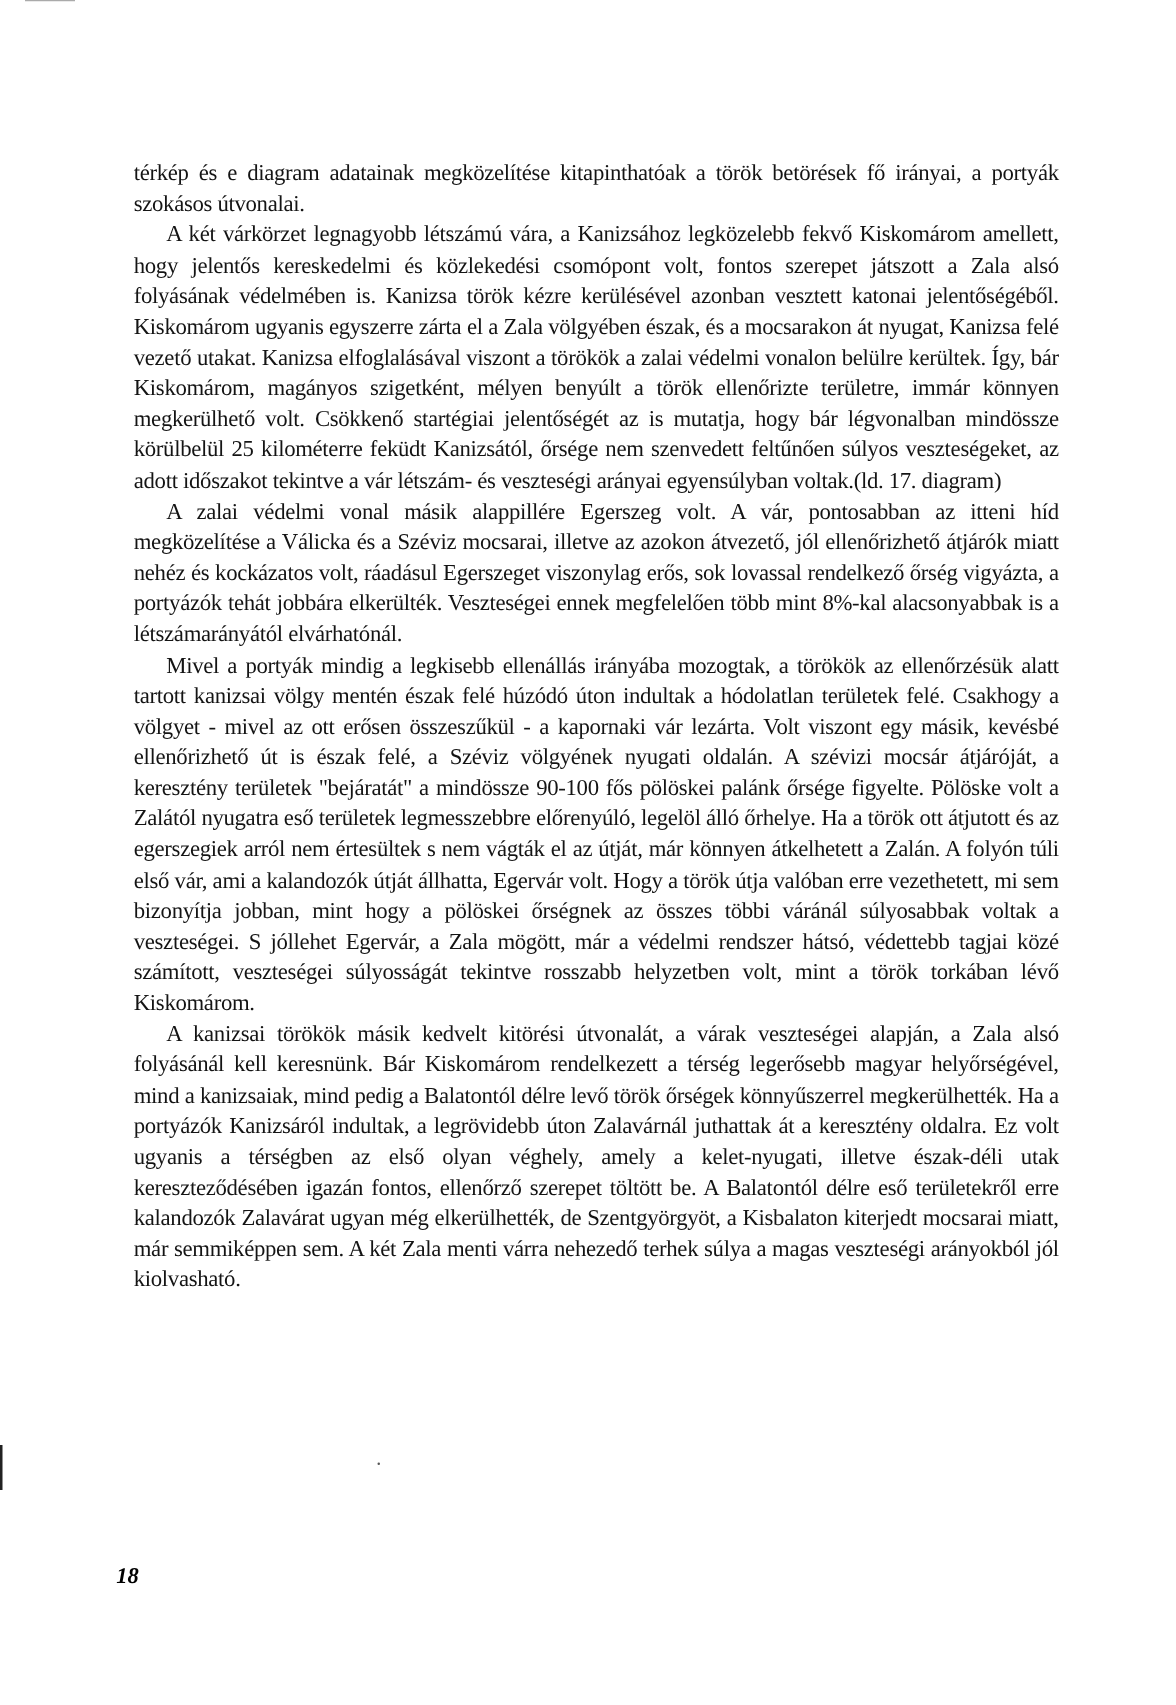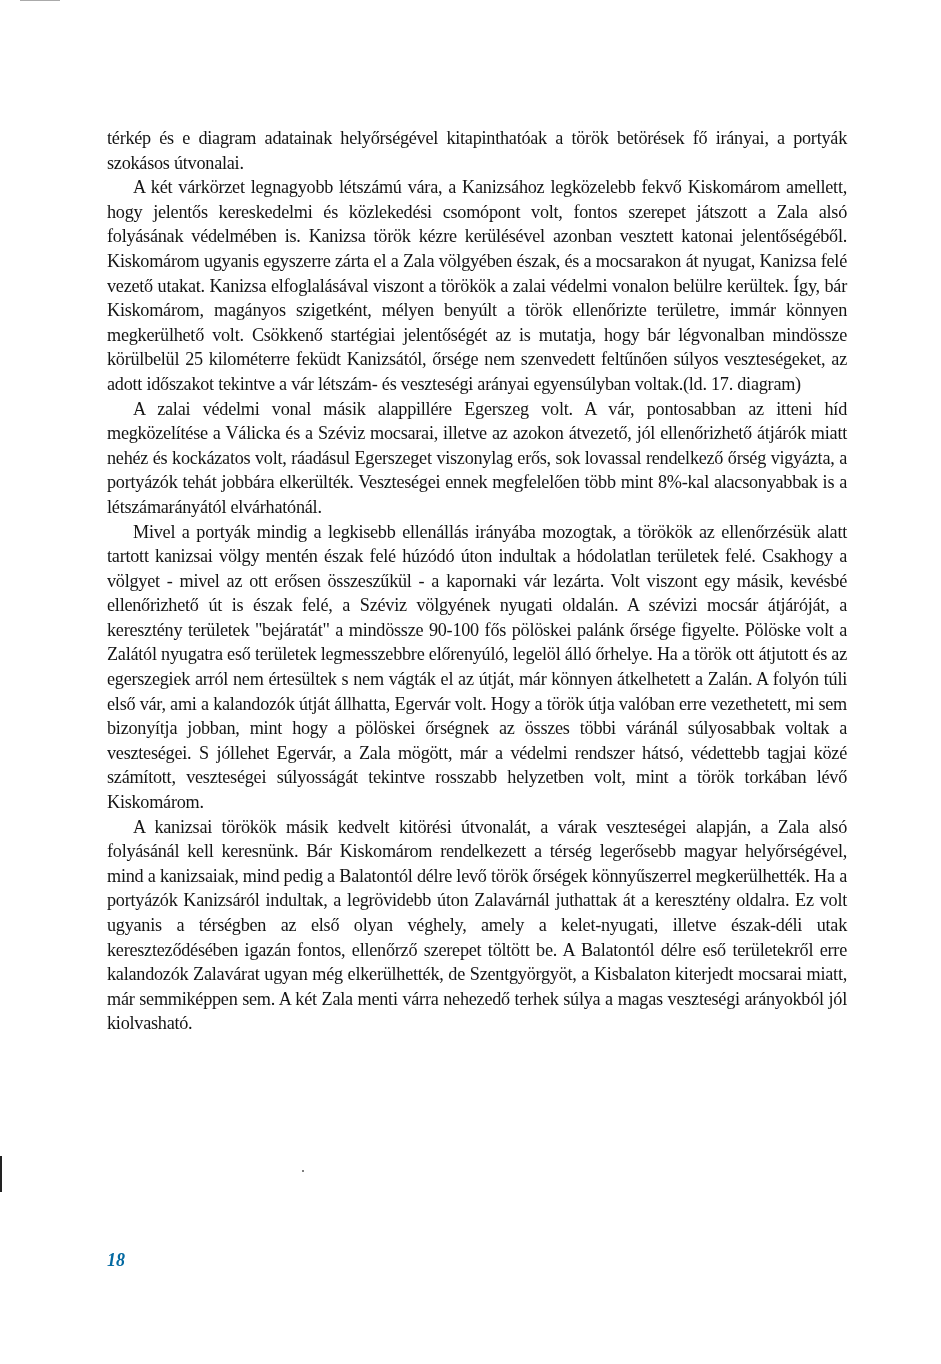--- a/index.html
+++ b/index.html
@@ -21,33 +21,33 @@
     font-family: "Liberation Serif", serif;
     font-size: 18.2px;
     line-height: 24.6px;
     color: #141414;
     text-align: justify;
     letter-spacing: -0.25px;
   }
   .page-text p { margin: 0; text-indent: 26px; }
   .page-text p.no-indent { text-indent: 0; }
   .page-number {
-    position: absolute; left: 107px; top: 1250px;
+    position: absolute; left: 93px; top: 1250px;
     font-family: "Liberation Serif", serif;
     font-style: italic; font-weight: bold;
-    font-size: 18px; color: #0369a1; text-align: right;
+    font-size: 18px; color: #000000; text-align: right;
   }
 </style>
 </head>
 <body>
 
 <div class="scan-line"></div>
 
 <div class="page-text">
-  <p class="no-indent">térkép és e diagram adatainak helyőrségével kitapinthatóak a török betörések fő irányai, a portyák szokásos útvonalai.</p>
+  <p class="no-indent">térkép és e diagram adatainak megközelítése kitapinthatóak a török betörések fő irányai, a portyák szokásos útvonalai.</p>
   <p>A két várkörzet legnagyobb létszámú vára, a Kanizsához legközelebb fekvő Kiskomárom amellett, hogy jelentős kereskedelmi és közlekedési csomópont volt, fontos szerepet játszott a Zala alsó folyásának védelmében is. Kanizsa török kézre kerülésével azonban vesztett katonai jelentőségéből. Kiskomárom ugyanis egyszerre zárta el a Zala völgyében észak, és a mocsarakon át nyugat, Kanizsa felé vezető utakat. Kanizsa elfoglalásával viszont a törökök a zalai védelmi vonalon belülre kerültek. Így, bár Kiskomárom, magányos szigetként, mélyen benyúlt a török ellenőrizte területre, immár könnyen megkerülhető volt. Csökkenő startégiai jelentőségét az is mutatja, hogy bár légvonalban mindössze körülbelül 25 kilométerre feküdt Kanizsától, őrsége nem szenvedett feltűnően súlyos veszteségeket, az adott időszakot tekintve a vár létszám- és veszteségi arányai egyensúlyban voltak.(ld. 17. diagram)</p>
   <p>A zalai védelmi vonal másik alappillére Egerszeg volt. A vár, pontosabban az itteni híd megközelítése a Válicka és a Széviz mocsarai, illetve az azokon átvezető, jól ellenőrizhető átjárók miatt nehéz és kockázatos volt, ráadásul Egerszeget viszonylag erős, sok lovassal rendelkező őrség vigyázta, a portyázók tehát jobbára elkerülték. Veszteségei ennek megfelelően több mint 8%-kal alacsonyabbak is a létszámarányától elvárhatónál.</p>
   <p>Mivel a portyák mindig a legkisebb ellenállás irányába mozogtak, a törökök az ellenőrzésük alatt tartott kanizsai völgy mentén észak felé húzódó úton indultak a hódolatlan területek felé. Csakhogy a völgyet - mivel az ott erősen összeszűkül - a kapornaki vár lezárta. Volt viszont egy másik, kevésbé ellenőrizhető út is észak felé, a Széviz völgyének nyugati oldalán. A szévizi mocsár átjáróját, a keresztény területek "bejáratát" a mindössze 90-100 fős pölöskei palánk őrsége figyelte. Pölöske volt a Zalától nyugatra eső területek legmesszebbre előrenyúló, legelöl álló őrhelye. Ha a török ott átjutott és az egerszegiek arról nem értesültek s nem vágták el az útját, már könnyen átkelhetett a Zalán. A folyón túli első vár, ami a kalandozók útját állhatta, Egervár volt. Hogy a török útja valóban erre vezethetett, mi sem bizonyítja jobban, mint hogy a pölöskei őrségnek az összes többi váránál súlyosabbak voltak a veszteségei. S jóllehet Egervár, a Zala mögött, már a védelmi rendszer hátsó, védettebb tagjai közé számított, veszteségei súlyosságát tekintve rosszabb helyzetben volt, mint a török torkában lévő Kiskomárom.</p>
   <p>A kanizsai törökök másik kedvelt kitörési útvonalát, a várak veszteségei alapján, a Zala alsó folyásánál kell keresnünk. Bár Kiskomárom rendelkezett a térség legerősebb magyar helyőrségével, mind a kanizsaiak, mind pedig a Balatontól délre levő török őrségek könnyűszerrel megkerülhették. Ha a portyázók Kanizsáról indultak, a legrövidebb úton Zalavárnál juthattak át a keresztény oldalra. Ez volt ugyanis a térségben az első olyan véghely, amely a kelet-nyugati, illetve észak-déli utak kereszteződésében igazán fontos, ellenőrző szerepet töltött be. A Balatontól délre eső területekről erre kalandozók Zalavárat ugyan még elkerülhették, de Szentgyörgyöt, a Kisbalaton kiterjedt mocsarai miatt, már semmiképpen sem. A két Zala menti várra nehezedő terhek súlya a magas veszteségi arányokból jól kiolvasható.</p>
 </div>
 
 <div class="margin-mark"></div>
 <div class="speck"></div>
 
 <div class="page-number">18</div>

